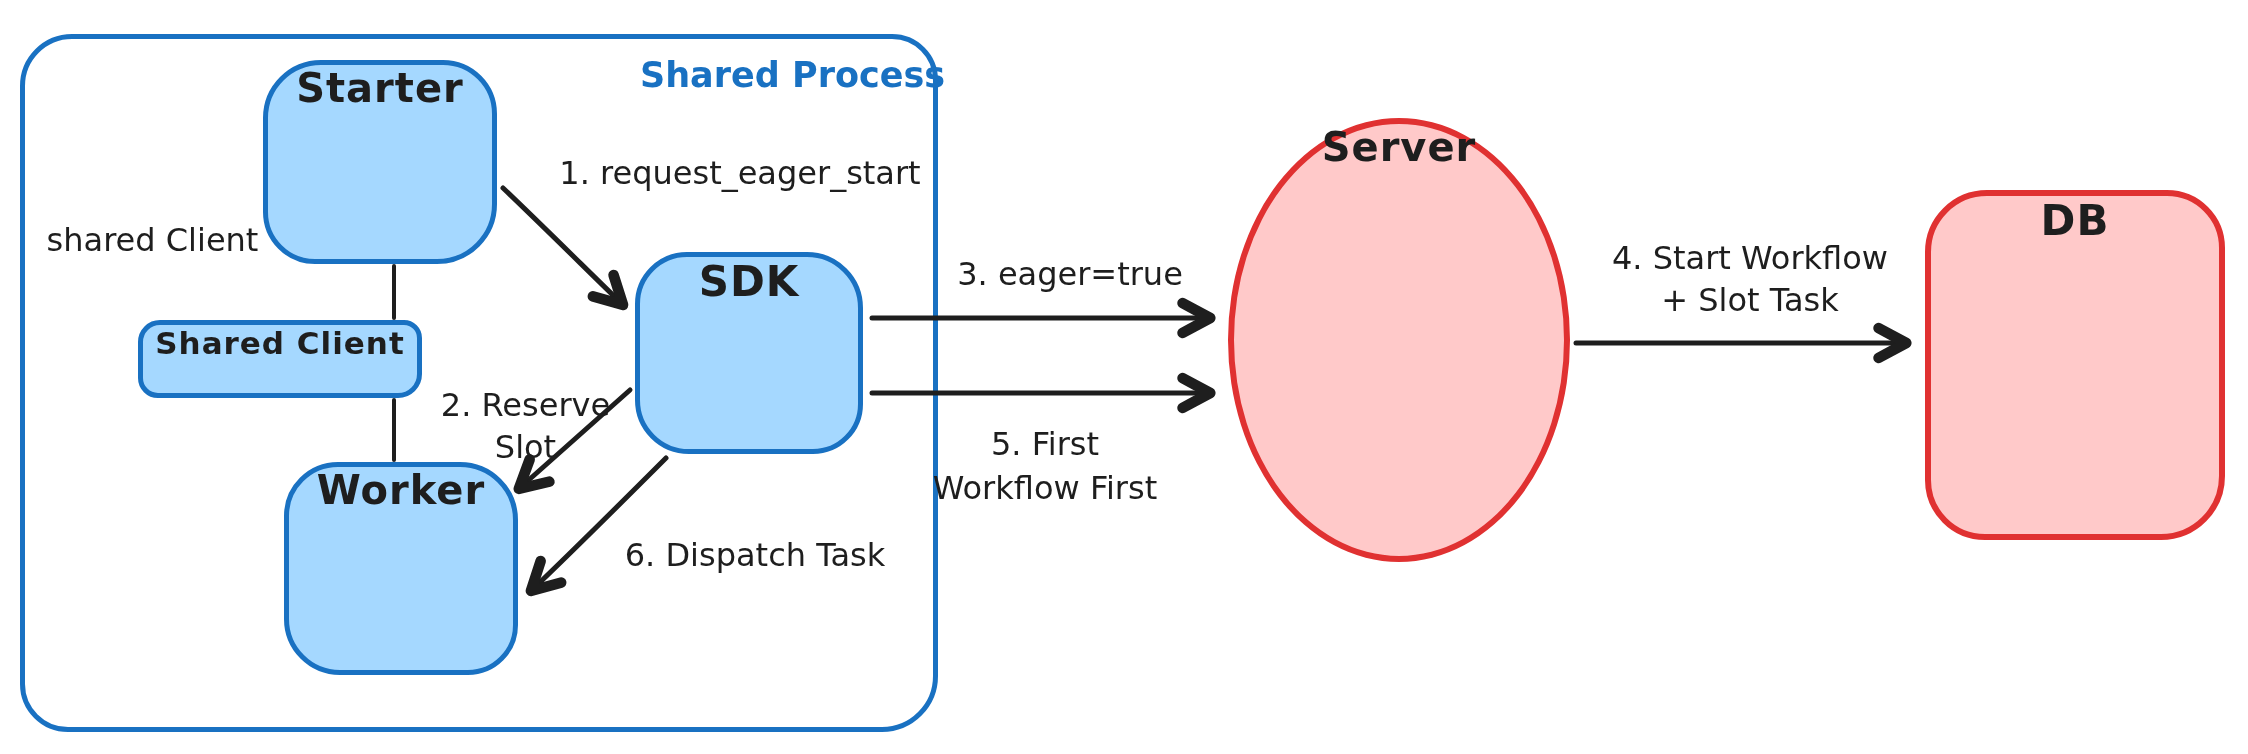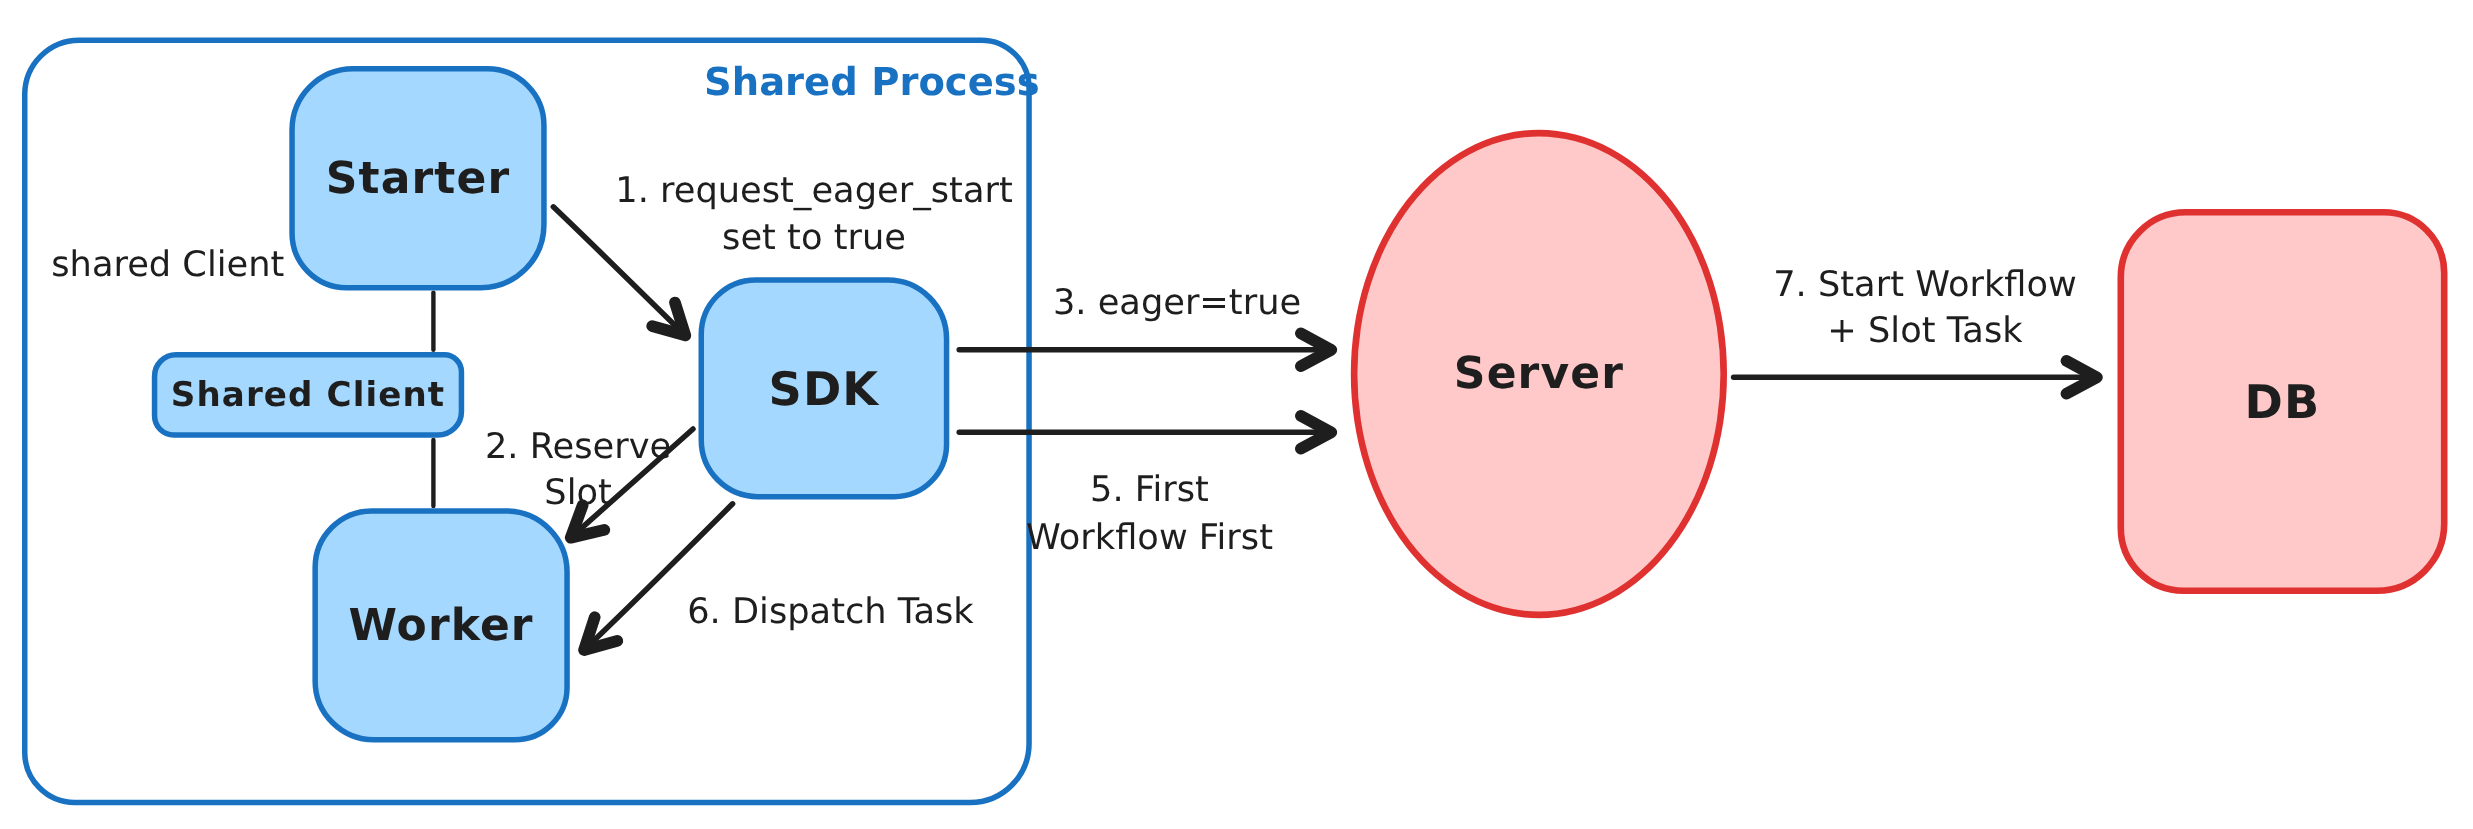--- a/index.html
+++ b/index.html
@@ -22,21 +22,21 @@
   
   .group-box{
     position:absolute;
     left:20px;top:34px;width:918px;height:698px;
     border:5px solid var(--blue-stroke);
     border-radius:52px 46px 56px 48px;
     background:transparent;
   }
   .node{
     position:absolute;
-    display:flex;align-items:center;justify-content:center;
+    display:flex;justify-content:center;
     color:var(--ink);
     font-weight:bold;
     letter-spacing:1px;
     text-align:center;
   }
   .blue-node{
     background:var(--blue-fill);
     border:5px solid var(--blue-stroke);
   }
   .red-node{
@@ -114,34 +114,33 @@
   </div>
   <div class="node red-node server">
     <span>Server</span>
   </div>
 
   <div class="note n-create">
     <div>shared Client</div>
   </div>
   <div class="note n-request">
     <div>1. request_eager_start</div>
-    <div>set to true</div>
   </div>
   <div class="note n-reserve">
     <div>2. Reserve</div>
     <div>Slot</div>
   </div>
   <div class="note n-dispatch">
     <div>6. Dispatch Task</div>
   </div>
   <div class="note n-eager">
     <div>3. eager=true</div>
   </div>
   <div class="note n-first">
     <div>5. First</div>
     <div>Workflow First</div>
   </div>
   <div class="note n-startwf">
-    <div>7. Start Workflow</div>
+    <div>4. Start Workflow</div>
     <div>+ Slot Task</div>
   </div>
 
 </div>
 
 </body></html>

